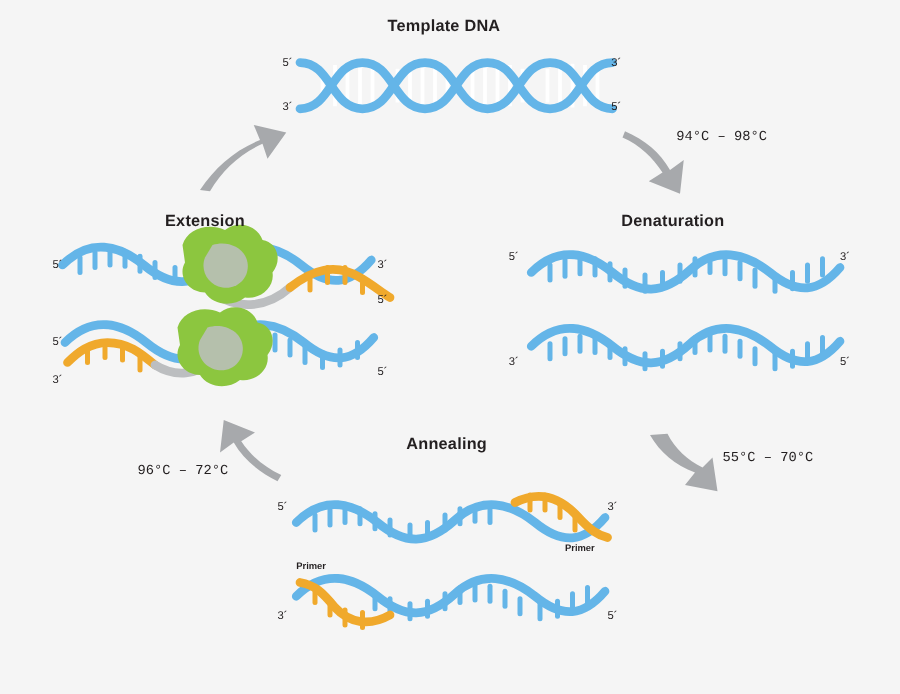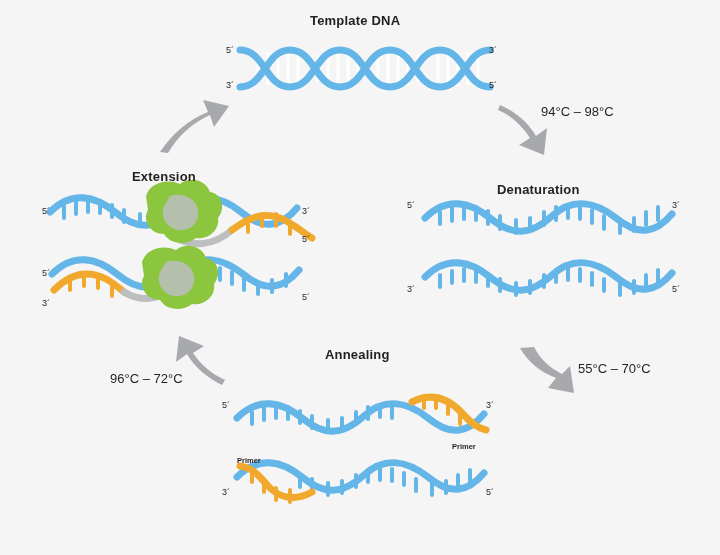--- a/index.html
+++ b/index.html
@@ -23,32 +23,32 @@
     position: absolute;
     color: #231f20;
     white-space: nowrap;
   }
   .stage-title {
     font-size: 13px;
     font-weight: bold;
     letter-spacing: .2px;
   }
   .temp-label {
-    font-size: 13px;
+    font-size: 11px;
     font-weight: normal;
+    font-family: Liberation Mono, monospace;
   }
   .end-label {
     font-size: 9px;
     color: #231f20;
   }
   .primer-label {
     font-size: 7.5px;
     font-weight: bold;
     color: #231f20;
-    margin-top: 8px;
   }
   svg {
     position: absolute;
     left: 0;
     top: 0;
   }
 </style>
 </head>
 <body>
 
@@ -270,21 +270,21 @@
     </g>
   </svg>
 
   <div class="lbl stage-title" style="left:310px; top:13px;">Template DNA</div>
   <div class="lbl end-label" style="left:226px; top:45px;">5´</div>
   <div class="lbl end-label" style="left:226px; top:80px;">3´</div>
   <div class="lbl end-label" style="left:489px; top:45px;">3´</div>
   <div class="lbl end-label" style="left:489px; top:80px;">5´</div>
 
   <div class="lbl temp-label" style="left:541px; top:104px;">94°C – 98°C</div>
-  <div class="lbl stage-title" style="left:497px; top:182px;text-align:center;">Denaturation</div>
+  <div class="lbl stage-title" style="left:497px; top:169px;text-align:center;">Denaturation</div>
   <div class="lbl end-label" style="left:407px; top:200px;">5´</div>
   <div class="lbl end-label" style="left:672px; top:200px;">3´</div>
   <div class="lbl end-label" style="left:407px; top:284px;">3´</div>
   <div class="lbl end-label" style="left:672px; top:284px;">5´</div>
 
   <div class="lbl temp-label" style="left:578px; top:361px;">55°C – 70°C</div>
   <div class="lbl stage-title" style="left:325px; top:347px;">Annealing</div>
   <div class="lbl end-label" style="left:222px; top:400px;">5´</div>
   <div class="lbl end-label" style="left:486px; top:400px;">3´</div>
   <div class="lbl primer-label" style="left:452px; top:434px;">Primer</div>

